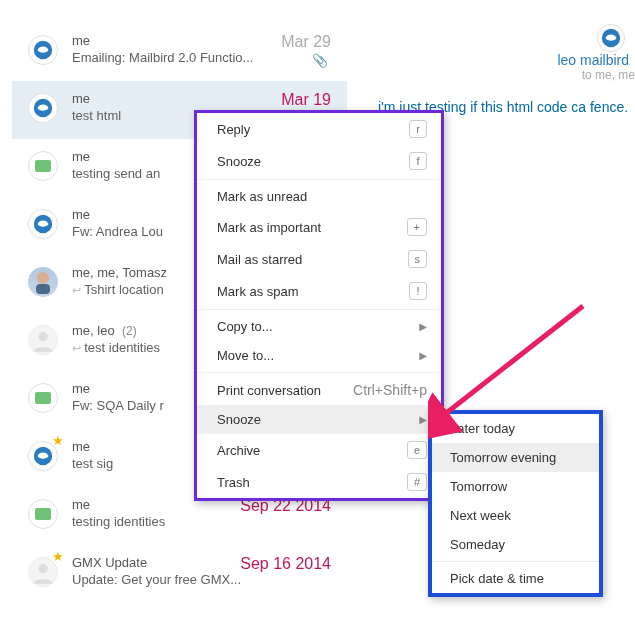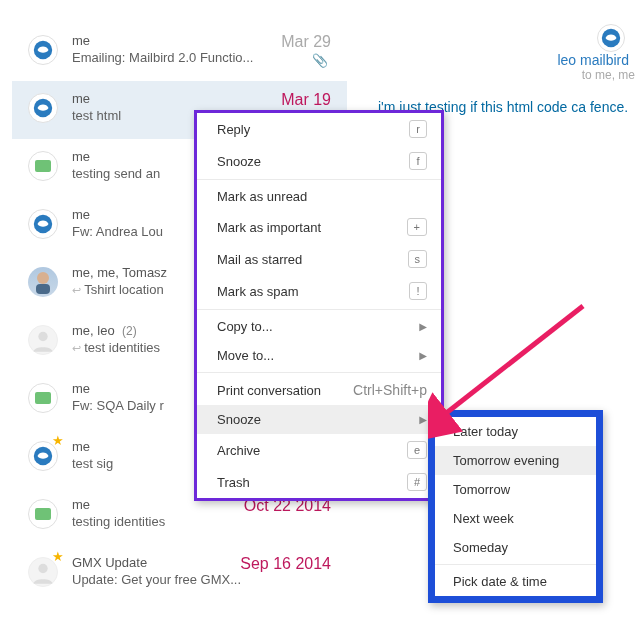--- a/index.html
+++ b/index.html
@@ -107,21 +107,21 @@
   line-height:16px;height:18px;
 }
 .chev{color:#888;font-size:10px;margin-left:4px;}
 
 .submenu{
   position:absolute;
   left:428px;
   top:410px;
   width:175px;
   background:#fff;
-  border:7px solid #1d4ed8;
+  border:4px solid #1d4ed8;
   box-shadow:2px 3px 8px rgba(0,0,0,0.25);
   font-size:13px;
   z-index:11;
 }
 .submenu .mi{padding:7px 18px;}
 .submenu .sep{height:1px;background:#eaeaea;margin:2px 0;}
 
 .arrow{
   position:absolute;
   left:428px; top:300px;
@@ -228,21 +228,21 @@
       </div>
     </div>
     <div class="msg-item">
       <div class="avatar box">
         <div class="mini"></div>
       </div>
       <div class="msg-body">
         <div class="msg-from">me</div>
         <div class="msg-subject">testing identities</div>
       </div>
-      <div class="msg-date link">Oct 22 2014</div>
+      <div class="msg-date link">Sep 22 2014</div>
     </div>
     <div class="msg-item">
       <div class="avatar gray">
         <svg viewBox="0 0 24 24">
           <circle cx="12" cy="9" r="4" fill="#ddd"></circle>
           <path d="M4 22c0-5 16-5 16 0" fill="#ddd"></path>
         </svg>
       </div>
       <span class="star">★</span>
       <div class="msg-body">

